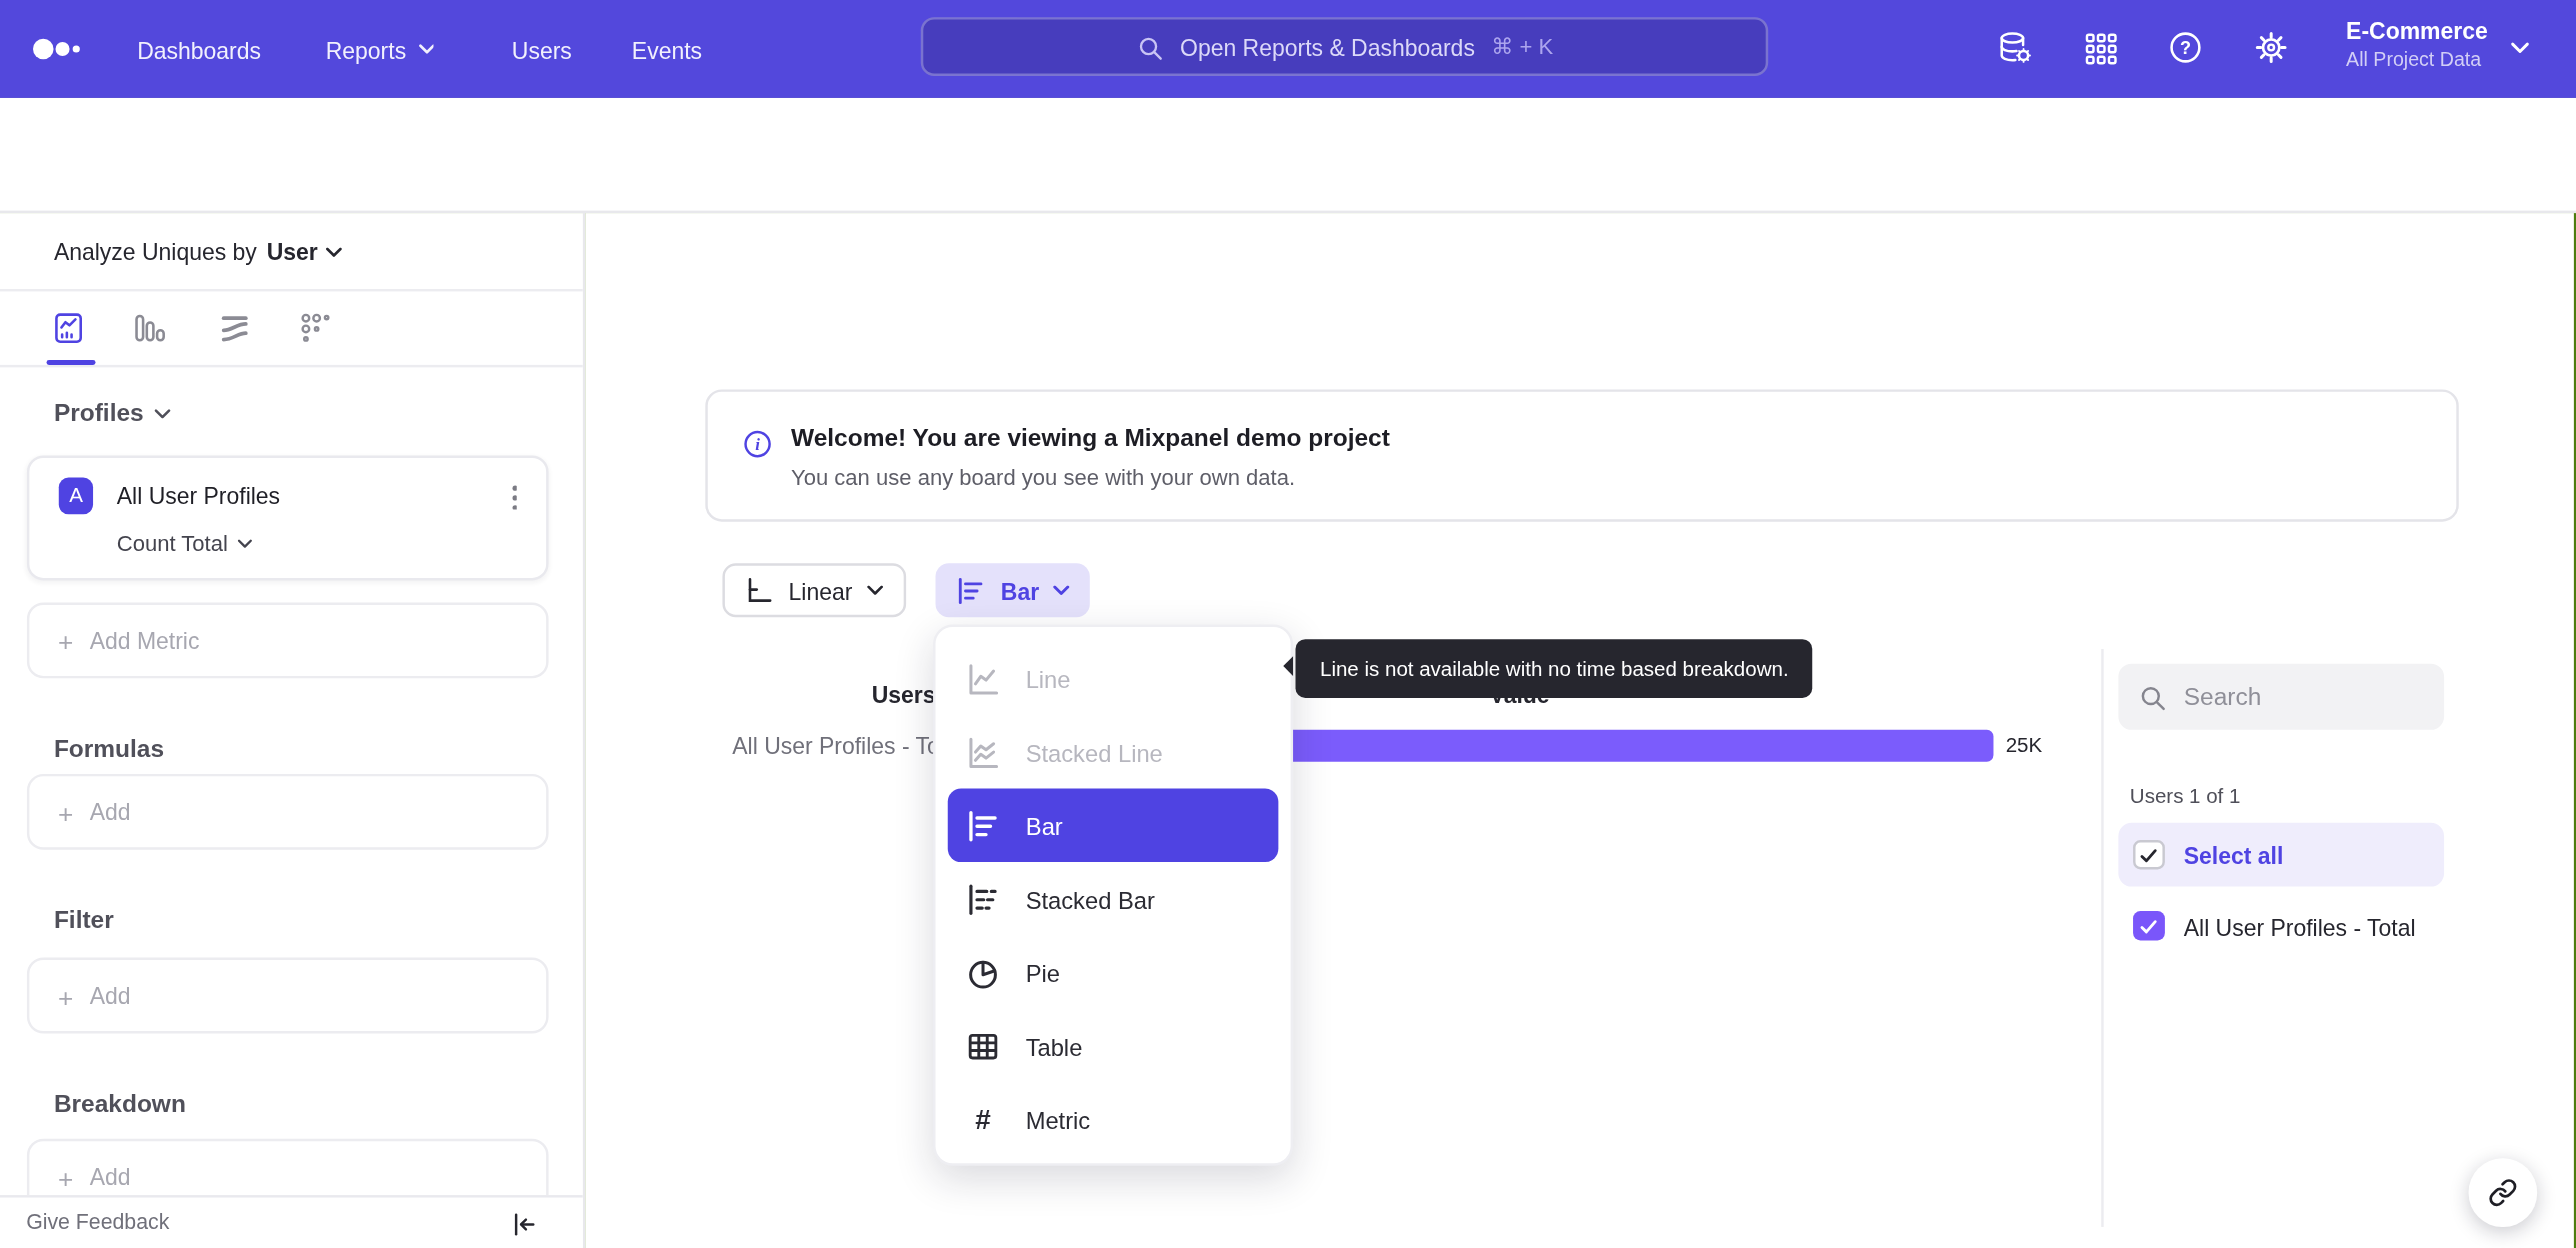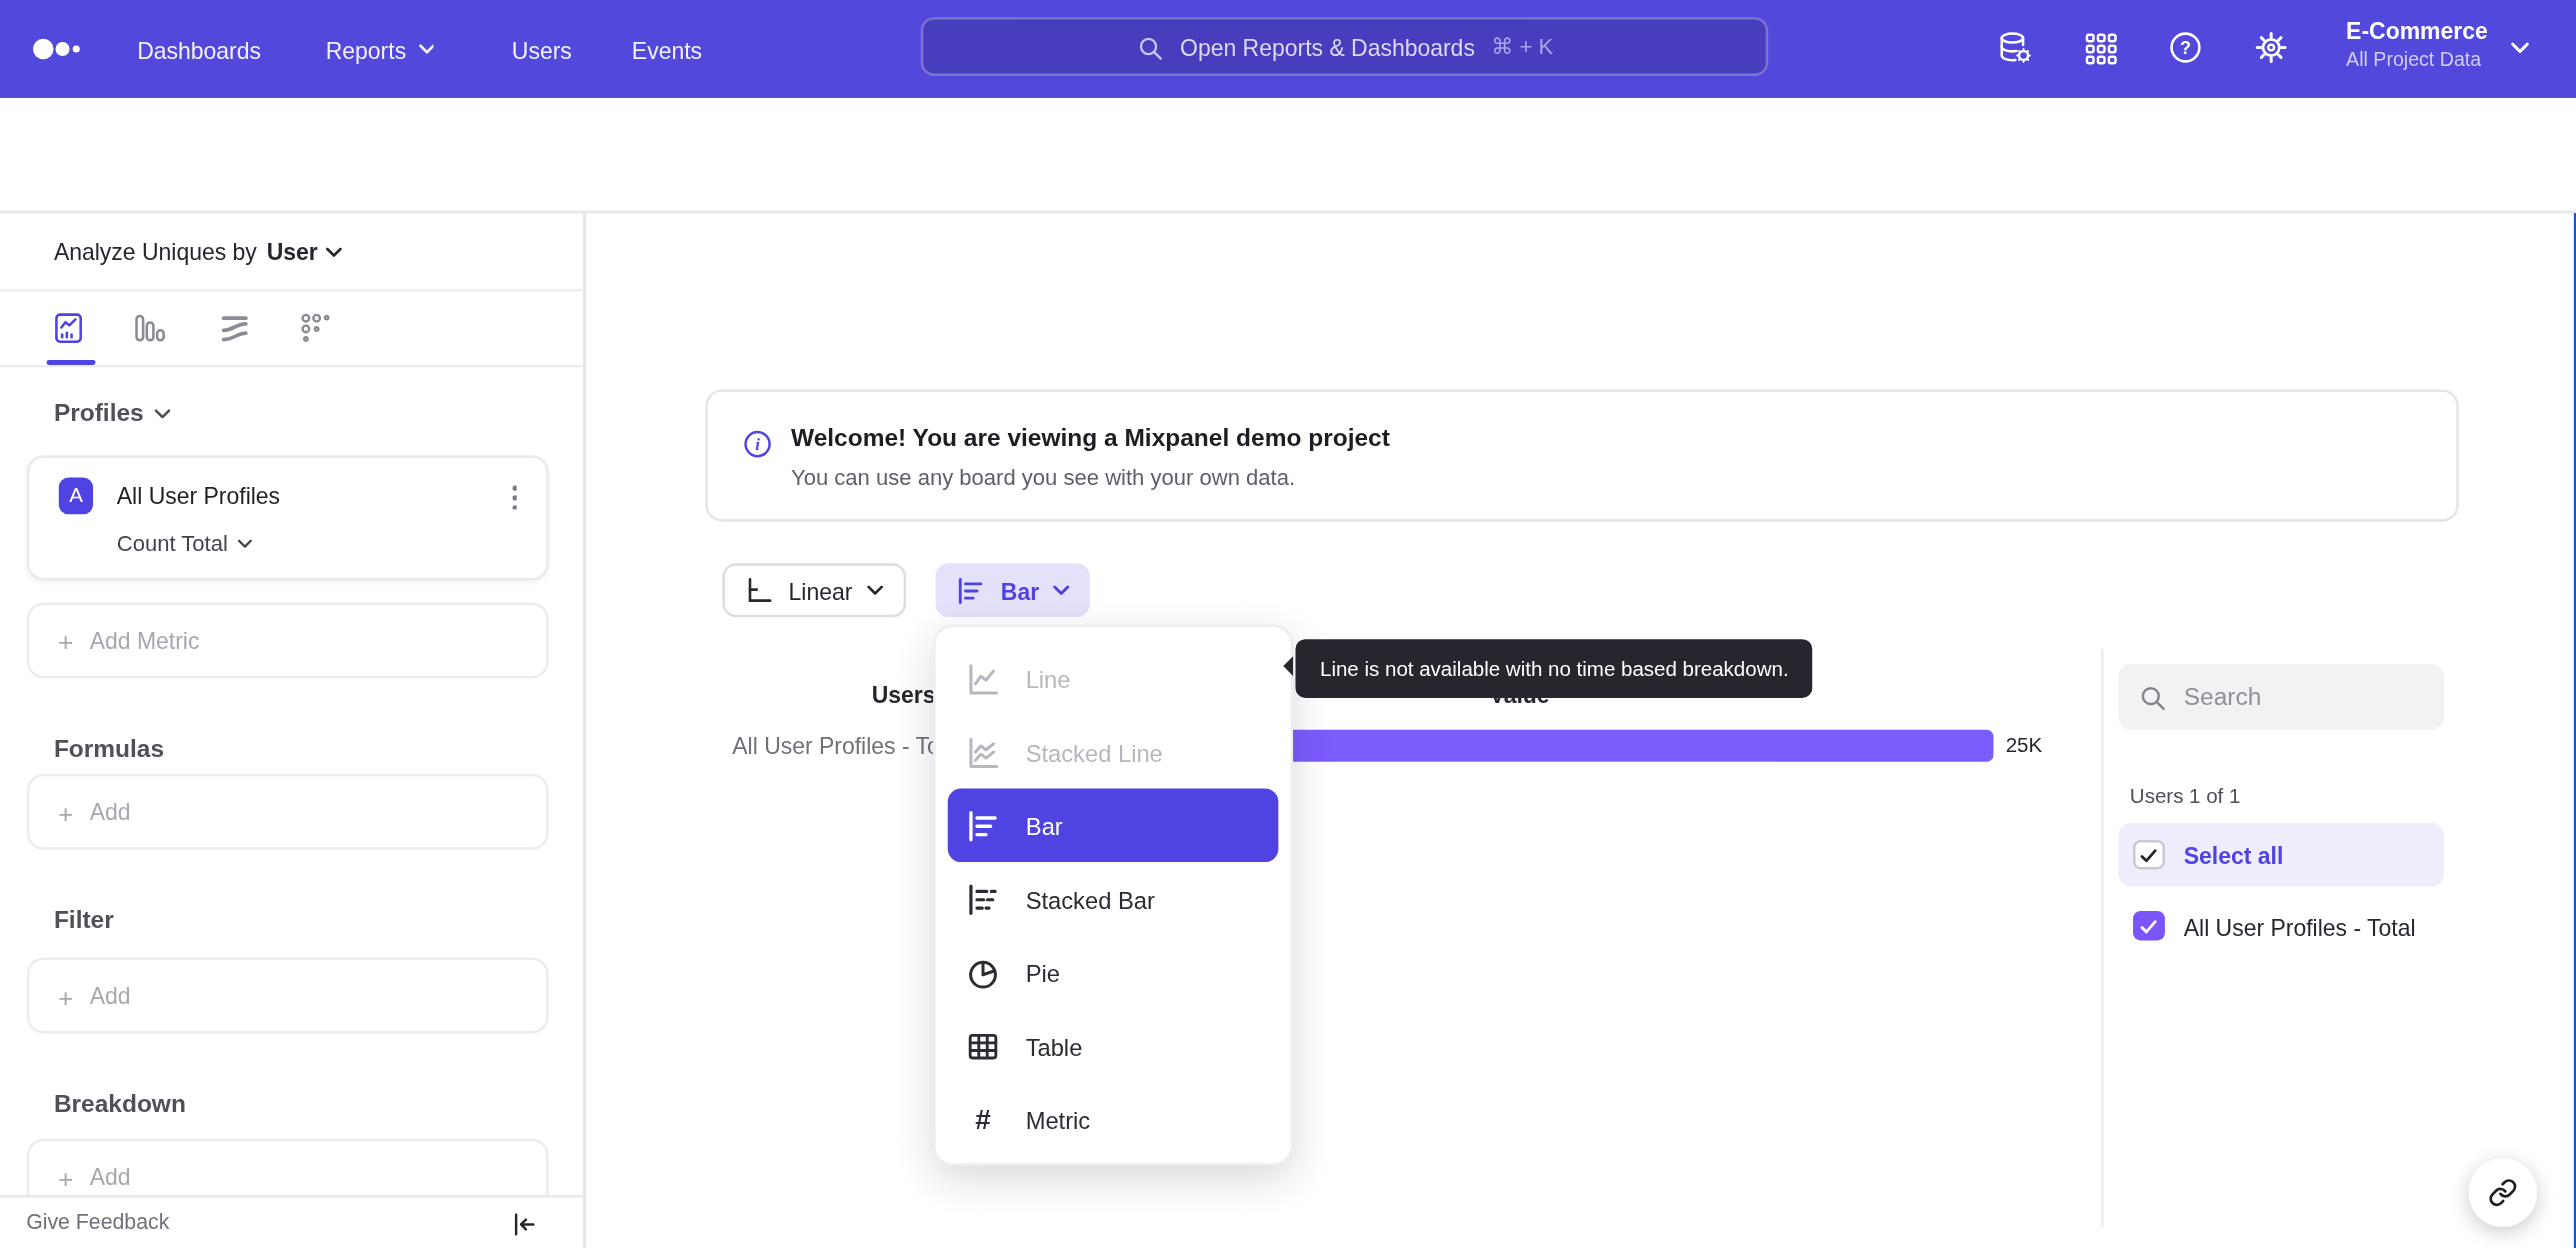--- a/index.html
+++ b/index.html
@@ -1,17 +1,17 @@
 <!DOCTYPE html>
 <html style="font-size:10.7px"><head>
 <meta charset="utf-8">
 <style>
   * { margin:0; padding:0; box-sizing:border-box; }
   html,body { background:#fff; }
-  .stage { width:2576px; height:1248px; overflow:hidden; position:relative; background:#1d4ed8; }
+  .stage { width:2576px; height:1248px; overflow:hidden; position:relative; background:#4d7c0f; }
   .viewport {
     width:1052px; height:510px;
     transform:scale(2.44898); transform-origin:0 0;
     position:relative;
     font-family:"Liberation Sans", sans-serif;
     color:#26262e;
   }
   svg { display:block; }
 
   

